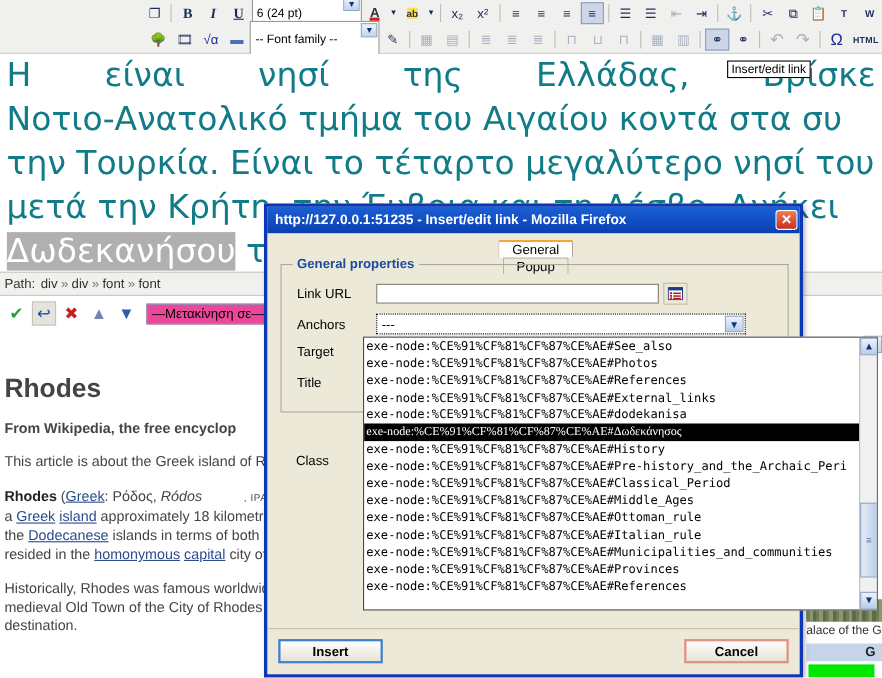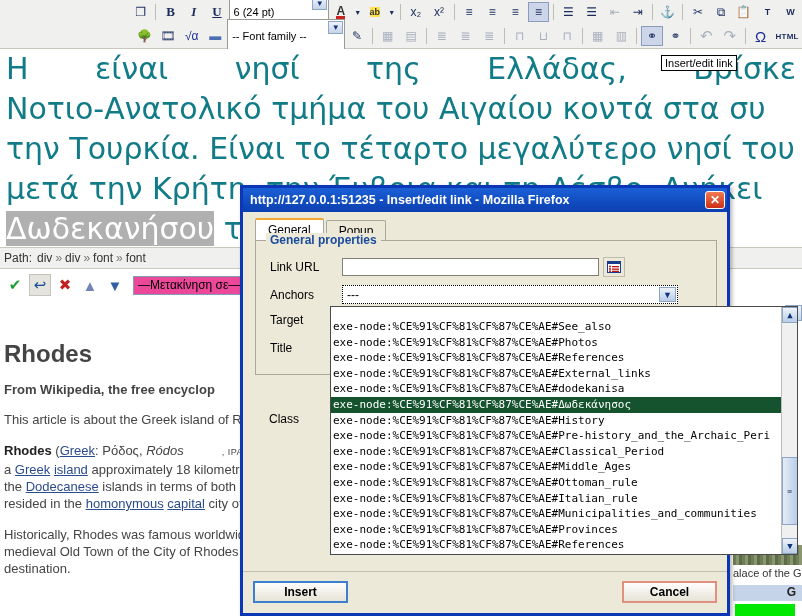--- a/index.html
+++ b/index.html
@@ -169,21 +169,21 @@
     font-family: "Liberation Sans", sans-serif;
   }
   .dlg-title .t { flex: 1; white-space: nowrap; overflow: hidden; }
   .dlg-close {
     width: 20px; height: 18px; background: linear-gradient(#f07b52,#cc2f18);
     border: 1px solid #ffffff; border-radius: 3px; color: #fff;
     font-size: 12px; font-weight: bold; display: flex;
     align-items: center; justify-content: center; box-sizing: border-box;
   }
   .dlg-body { position: relative; padding: 6px 6px 0 6px; }
-  .tabs { display: flex; align-items: flex-end; height: 22px; margin-left: 6px; }
+  .tabs { display: flex; align-items: center; height: 22px; margin-left: 6px; flex-direction: column; }
   .tab {
     height: 20px; padding: 0 12px; font-size: 12px; color: #000;
     background: #ece9d8; border: 1px solid #aca899; border-bottom: none;
     display: flex; align-items: center; box-sizing: border-box;
     margin-right: 2px; border-radius: 2px 2px 0 0;
   }
   .tab.active { background: #ffffff; border-top: 2px solid #f0a830; height: 22px; }
   .fieldset {
     position: absolute; left: 12px; top: 28px; width: 462px; height: 135px;
     border: 1px solid #aca899; box-sizing: border-box;
@@ -228,26 +228,26 @@
   .btn-insert { left: 10px; border: 2px solid #3c7fd0; }
   .btn-cancel { right: 10px; border: 2px solid #e0907f; }
 
   
   .dropdown {
     position: absolute; left: 330px; top: 306px; width: 468px; height: 249px;
     background: #ffffff; border: 1px solid #4a4a4a; box-sizing: border-box;
     z-index: 60; overflow: hidden;
     font-family: "DejaVu Sans Mono", monospace;
   }
-  .dd-list { position: absolute; left: 0; top: 12px; width: 452px; }
+  .dd-list { position: absolute; left: 0; top: 0; width: 452px; }
   .dd-item {
     height: 15.6px; line-height: 15.6px; font-size: 11px; color: #000;
     white-space: nowrap; overflow: hidden; padding-left: 2px;
   }
-  .dd-item.sel { background: #14532d; color: #ffffff; }
+  .dd-item.sel { background: #000000; color: #ffffff; font-family: Liberation Serif, serif; }
   .dd-scroll {
     position: absolute; right: 0; top: 0; width: 16px; height: 100%;
     background: #f0f0f0; border-left: 1px solid #bdbdbd; box-sizing: border-box;
   }
   .dd-arrow {
     width: 16px; height: 16px; background: linear-gradient(#eef3fb,#b9cde8);
     border: 1px solid #8fa5c4; box-sizing: border-box;
     display: flex; align-items: center; justify-content: center;
     font-size: 9px; color: #12337a;
   }

